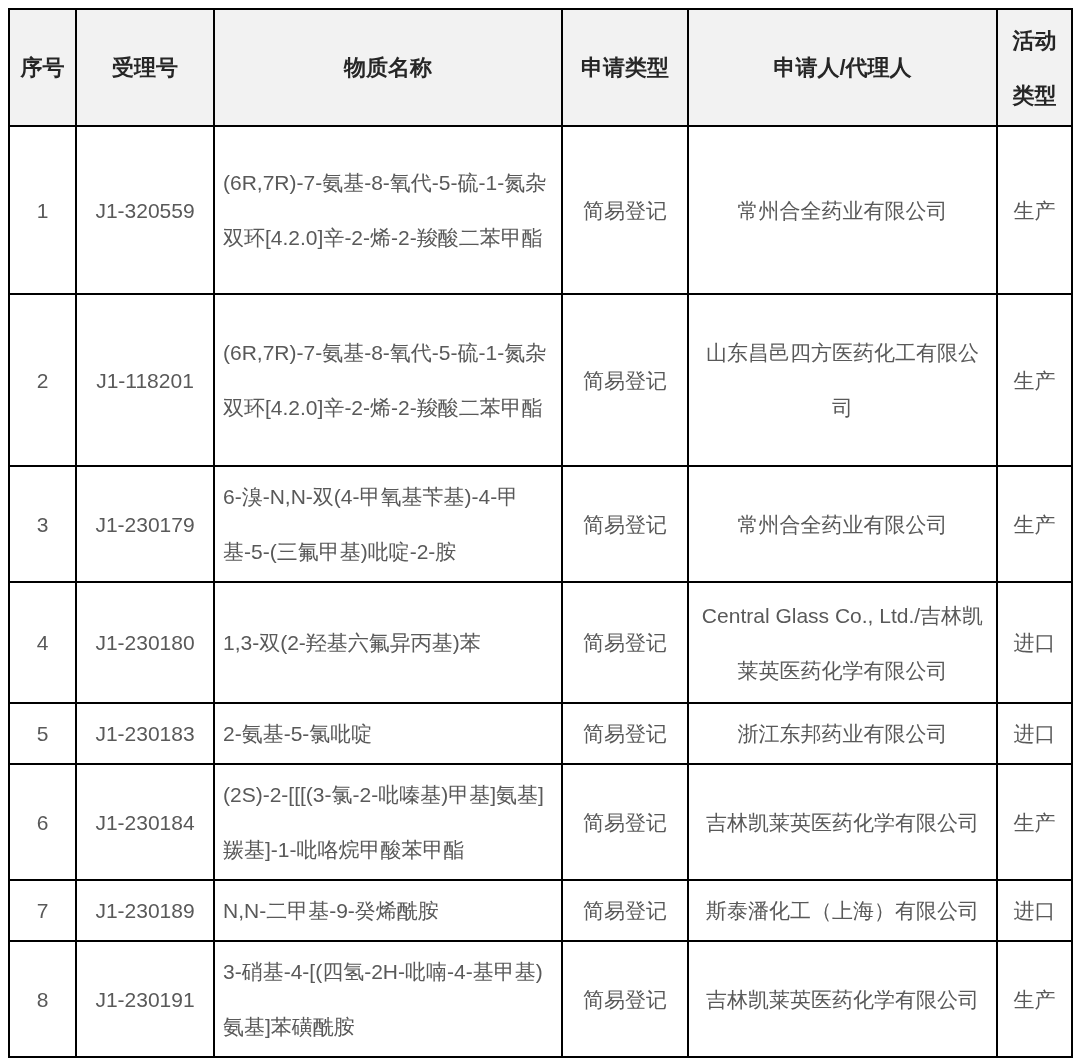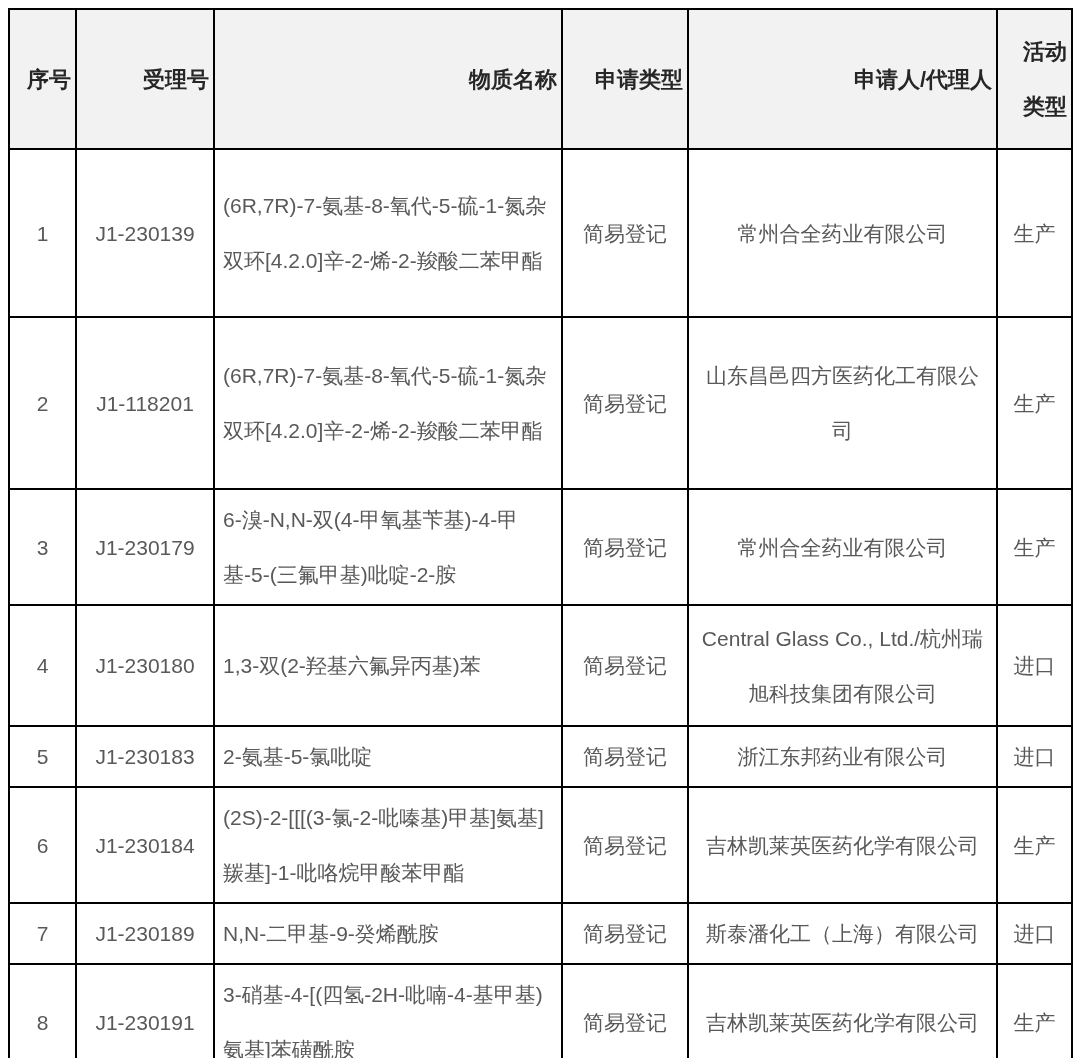--- a/index.html
+++ b/index.html
@@ -26,22 +26,22 @@
     border: 2px solid #000000;
     vertical-align: middle;
     line-height: 55px;
     overflow: hidden;
   }
   th {
     background: #f2f2f2;
     color: #262626;
     font-size: 22px;
     font-weight: bold;
-    text-align: right;
-    padding: 14px 4px;
+    text-align: center;
+    padding: 2px 4px;
   }
   td {
     background: #ffffff;
     color: #595959;
     font-size: 21px;
     font-weight: normal;
     text-align: center;
     padding: 2px 8px;
   }
   td.substance { text-align: left; }
@@ -75,21 +75,21 @@
         <th>受理号</th>
         <th>物质名称</th>
         <th>申请类型</th>
         <th>申请人/代理人</th>
         <th>活动类型</th>
       </tr>
     </thead>
     <tbody>
       <tr class="r1">
         <td>1</td>
-        <td>J1-230139</td>
+        <td>J1-320559</td>
         <td class="substance">(6R,7R)-7-氨基-8-氧代-5-硫-1-氮杂双环[4.2.0]辛-2-烯-2-羧酸二苯甲酯</td>
         <td>简易登记</td>
         <td>常州合全药业有限公司</td>
         <td>生产</td>
       </tr>
       <tr class="r2">
         <td>2</td>
         <td>J1-118201</td>
         <td class="substance">(6R,7R)-7-氨基-8-氧代-5-硫-1-氮杂双环[4.2.0]辛-2-烯-2-羧酸二苯甲酯</td>
         <td>简易登记</td>
@@ -102,21 +102,21 @@
         <td class="substance">6-溴-N,N-双(4-甲氧基苄基)-4-甲基-5-(三氟甲基)吡啶-2-胺</td>
         <td>简易登记</td>
         <td>常州合全药业有限公司</td>
         <td>生产</td>
       </tr>
       <tr class="r4">
         <td>4</td>
         <td>J1-230180</td>
         <td class="substance">1,3-双(2-羟基六氟异丙基)苯</td>
         <td>简易登记</td>
-        <td>Central Glass Co., Ltd./杭州瑞旭科技集团有限公司</td>
+        <td>Central Glass Co., Ltd./吉林凯莱英医药化学有限公司</td>
         <td>进口</td>
       </tr>
       <tr class="r5">
         <td>5</td>
         <td>J1-230183</td>
         <td class="substance">2-氨基-5-氯吡啶</td>
         <td>简易登记</td>
         <td>浙江东邦药业有限公司</td>
         <td>进口</td>
       </tr>

